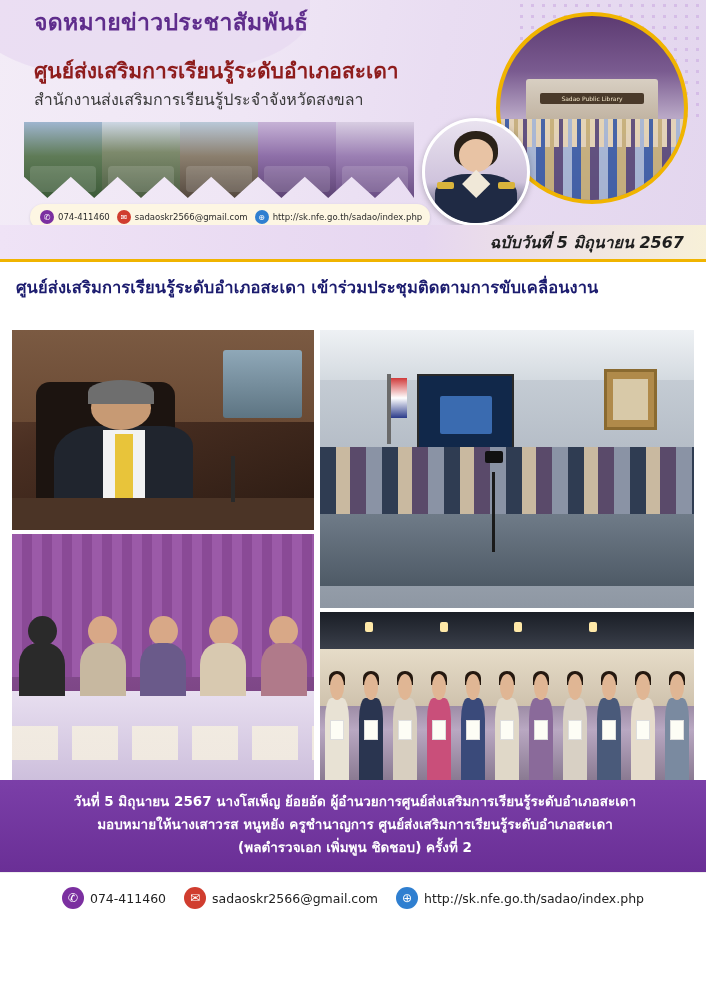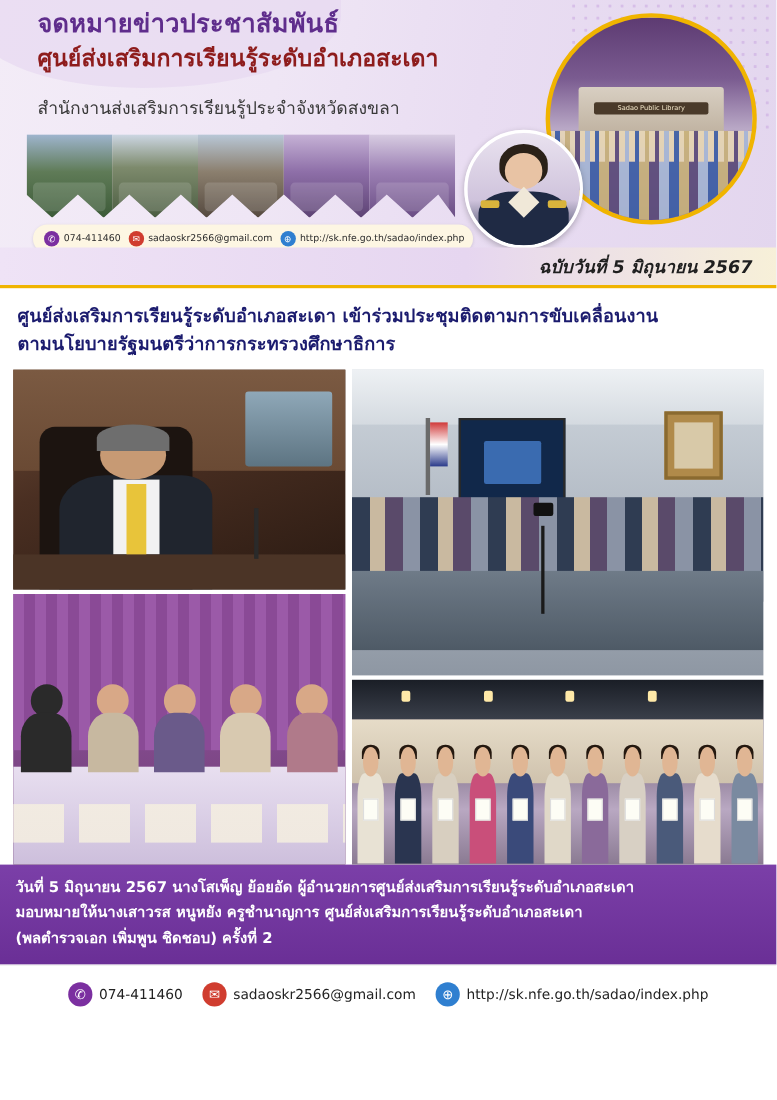--- a/index.html
+++ b/index.html
@@ -53,32 +53,33 @@
     font-weight: bold;
     color: #5f2d8c;
     letter-spacing: .3px;
     line-height: 1.3;
   }
   .t-line2 {
     font-size: 21px;
     font-weight: bold;
     color: #8e1c1c;
     line-height: 1.45;
+    margin-top: 18px;
   }
   .t-line3 {
     font-size: 14px;
     font-weight: bold;
     color: #8e1c1c;
     letter-spacing: .2px;
     margin-top: 2px;
   }
   .t-line4 {
     font-size: 16px;
     color: #3a3a3a;
-    margin-top: 20px;
+    margin-top: 3px;
     line-height: 1.4;
   }
 
   
   .photo-strip {
     position: absolute;
     left: 24px; top: 122px;
     width: 390px; height: 76px;
     overflow: hidden;
     display: flex;
@@ -348,21 +349,21 @@
   .dp1 .bd{background:#e8e2d4;} .dp2 .bd{background:#2a3550;} .dp3 .bd{background:#d8cfc0;}
   .dp4 .bd{background:#c94f7a;} .dp5 .bd{background:#3a4a7a;} .dp6 .bd{background:#e0d8c8;}
   .dp7 .bd{background:#8a6a9a;} .dp8 .bd{background:#d8d0c4;} .dp9 .bd{background:#4a5a7a;}
   .dp10 .bd{background:#e6dccc;} .dp11 .bd{background:#7a8aa0;}
 
   
   .caption {
     background: linear-gradient(180deg,#7b3fa8 0%,#6a2f96 100%);
     color: #ffffff;
     padding: 10px 10px 12px 14px;
-    text-align: left;
+    text-align: center;
   }
   .cap-line {
     font-size: 13.5px;
     line-height: 1.72;
     font-weight: 600;
   }
 
   
   .footer {
     height: 52px;
@@ -434,21 +435,20 @@
       <div class="p-epau r"></div>
     </div>
 
     <div class="issue-band">
       <span class="issue-text">ฉบับวันที่ 5 มิถุนายน 2567</span>
     </div>
   </div>
 
   <div class="headline">
     <div class="hl-line">ศูนย์ส่งเสริมการเรียนรู้ระดับอำเภอสะเดา เข้าร่วมประชุมติดตามการขับเคลื่อนงาน</div>
-    <div class="hl-line">ตามนโยบายรัฐมนตรีว่าการกระทรวงศึกษาธิการ</div>
   </div>
 
   <div class="photos">
 
     <div class="ph ph-a">
       <div class="a-wall"></div>
       <div class="a-win"></div>
       <div class="a-chair"></div>
       <div class="a-suit"></div>
       <div class="a-shirt"></div>

